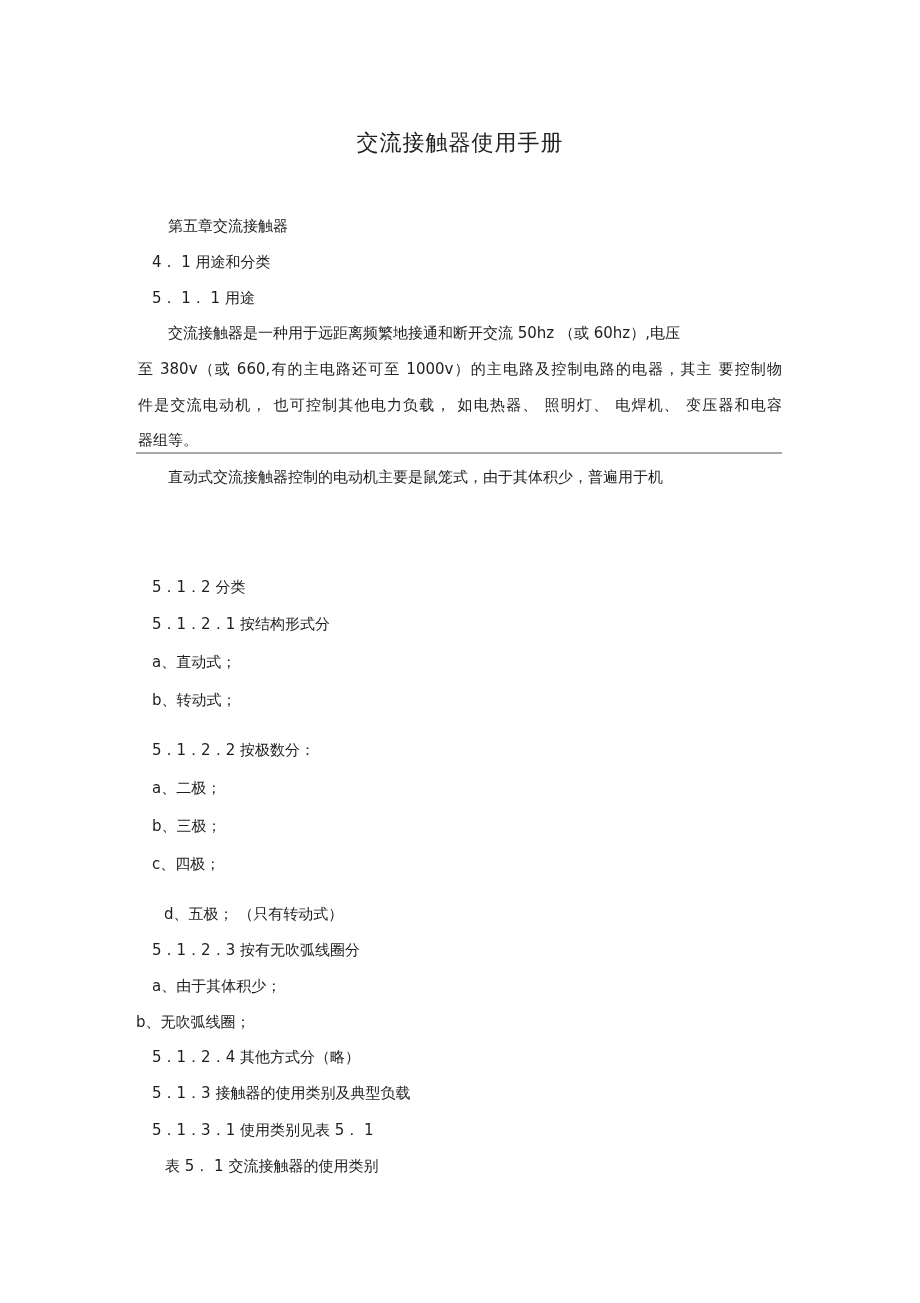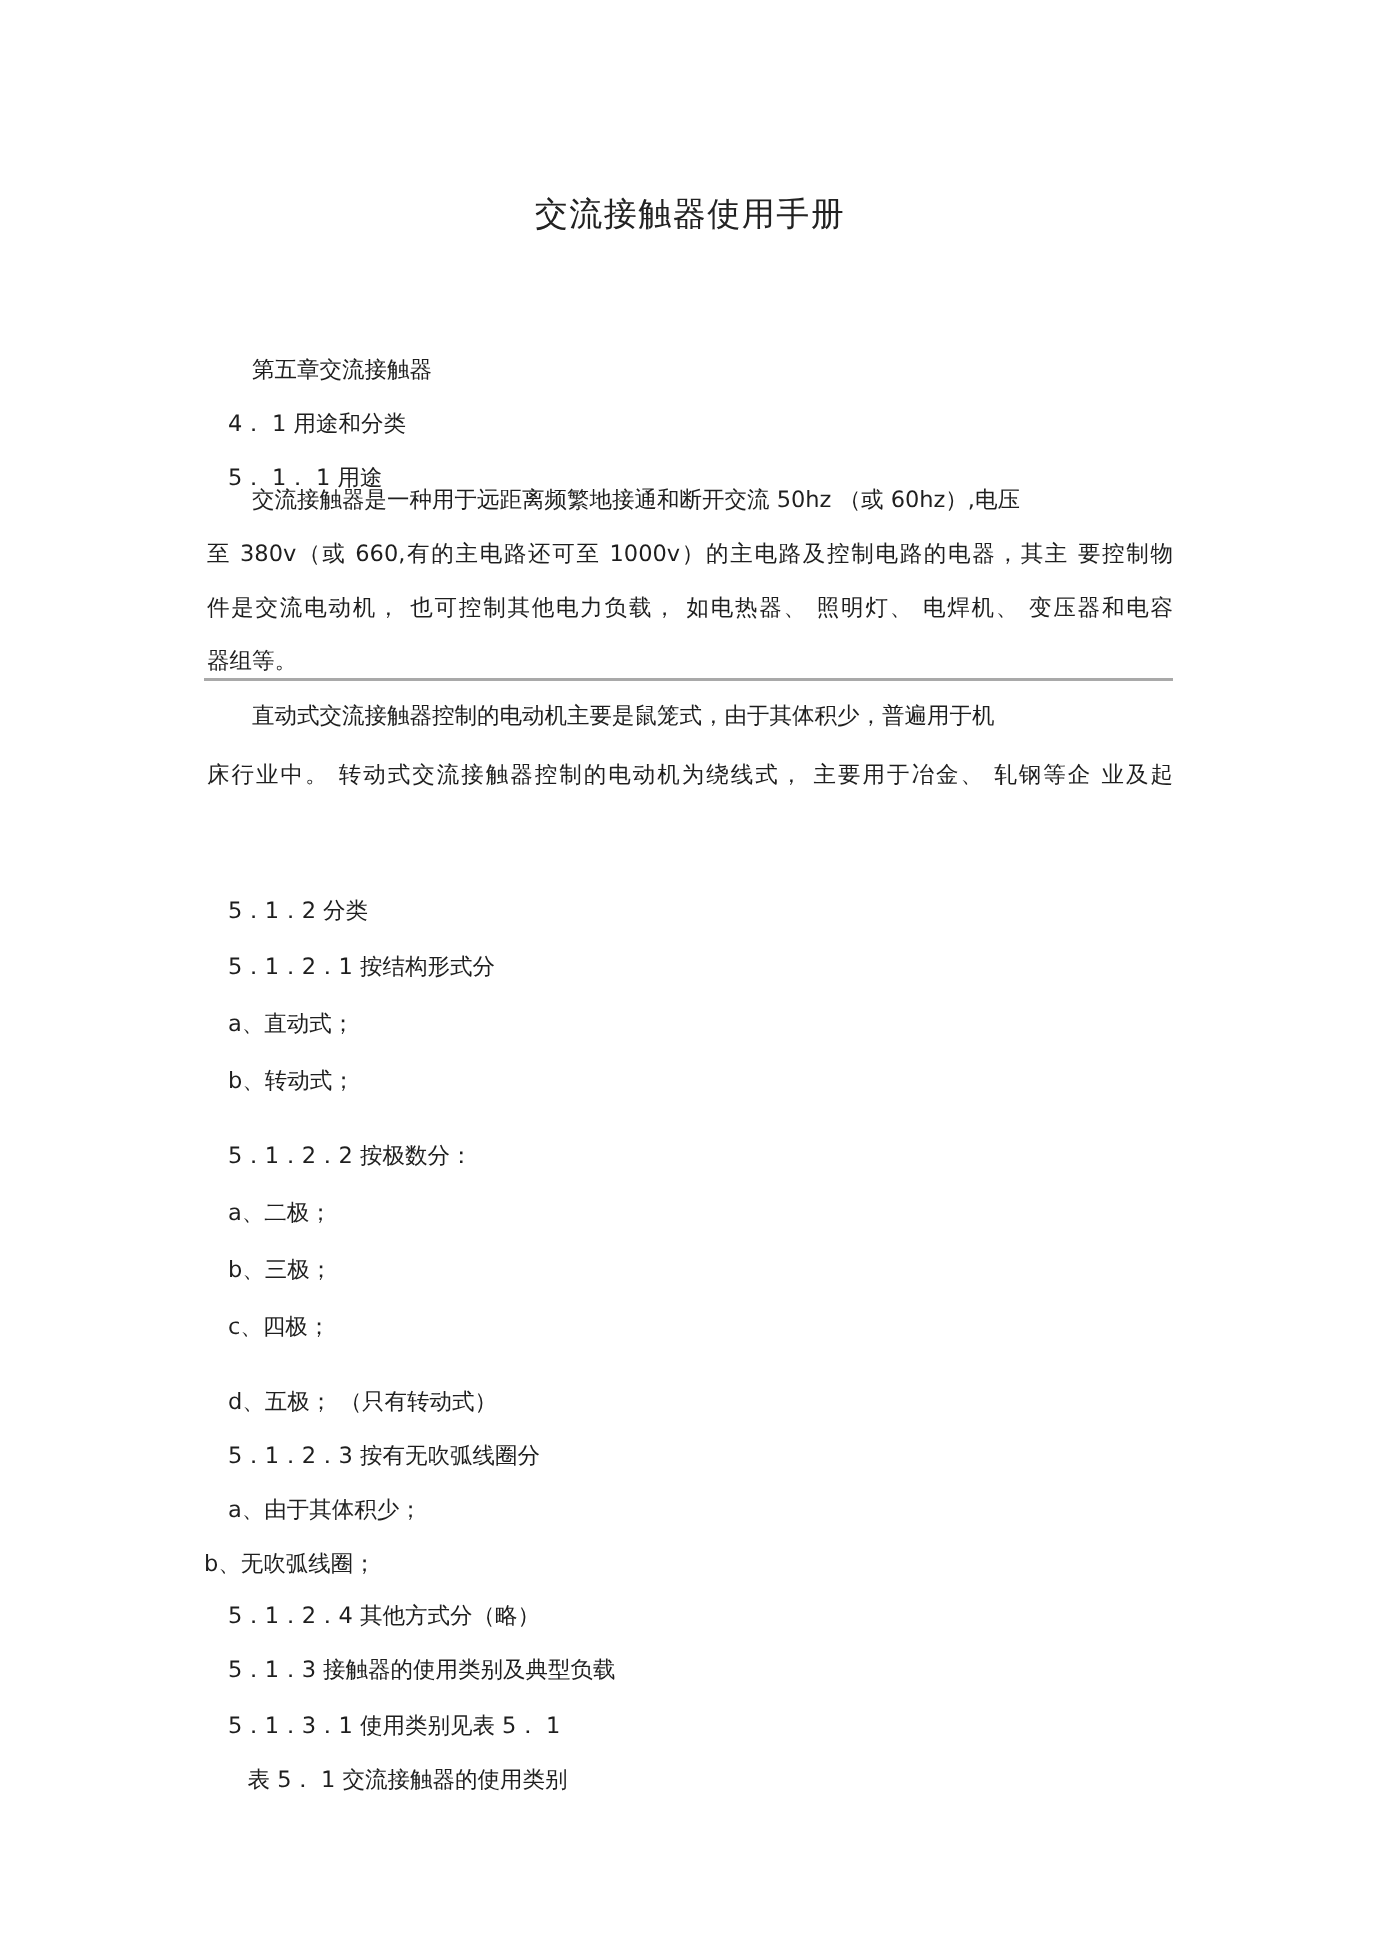--- a/index.html
+++ b/index.html
@@ -31,21 +31,20 @@
       font-size: 22px;
       letter-spacing: 1px;
       color: #222;
     }
     .line {
       position: absolute;
       font-size: 15px;
       white-space: nowrap;
       color: #1e1e1e;
       line-height: 20px;
-      margin-top: 20px;
     }
     .para-line {
       position: absolute;
       left: 138px;
       width: 644px;
       font-size: 15px;
       line-height: 20px;
       white-space: nowrap;
       color: #1e1e1e;
     }
@@ -76,32 +75,31 @@
   <div class="line" style="left:152px; top:288px;">5． 1． 1 用途</div>
 
   <div class="para-line" style="left:168px; width:560px; top:323px;">交流接触器是一种用于远距离频繁地接通和断开交流 50hz （或 60hz）,电压</div>
   <div class="para-line justify" style="top:359px;">至 380v（或 660,有的主电路还可至 1000v）的主电路及控制电路的电器，其主 要控制物</div>
   <div class="para-line justify" style="top:395px;">件是交流电动机， 也可控制其他电力负载， 如电热器、 照明灯、 电焊机、 变压器和电容</div>
   <div class="para-line" style="top:430px;">器组等。</div>
 
   <div class="divider"></div>
 
   <div class="para-line" style="left:168px; width:540px; top:467px;">直动式交流接触器控制的电动机主要是鼠笼式，由于其体积少，普遍用于机</div>
-  <div class="para-line justify" style="top:506px;">床行业中。 转动式交流接触器控制的电动机为绕线式， 主要用于冶金、 轧钢等企 业及起</div>
 
   <div class="line" style="left:152px; top:577px;">5．1．2 分类</div>
   <div class="line" style="left:152px; top:614px;">5．1．2．1 按结构形式分</div>
   <div class="line" style="left:152px; top:652px;">a、直动式；</div>
   <div class="line" style="left:152px; top:690px;">b、转动式；</div>
 
   <div class="line" style="left:152px; top:740px;">5．1．2．2 按极数分：</div>
   <div class="line" style="left:152px; top:778px;">a、二极；</div>
   <div class="line" style="left:152px; top:816px;">b、三极；</div>
   <div class="line" style="left:152px; top:854px;">c、四极；</div>
-  <div class="line" style="left:152px; top:904px;">d、五极；  （只有转动式）</div>
+  <div class="line" style="left:164px; top:904px;">d、五极；  （只有转动式）</div>
 
   <div class="line" style="left:152px; top:940px;">5．1．2．3 按有无吹弧线圈分</div>
   <div class="line" style="left:152px; top:976px;">a、由于其体积少；</div>
   <div class="line" style="left:136px; top:1012px;">b、无吹弧线圈；</div>
 
   <div class="line" style="left:152px; top:1047px;">5．1．2．4 其他方式分（略）</div>
   <div class="line" style="left:152px; top:1083px;">5．1．3 接触器的使用类别及典型负载</div>
   <div class="line" style="left:152px; top:1120px;">5．1．3．1 使用类别见表 5．  1</div>
   <div class="line" style="left:165px; top:1156px;">表 5．  1 交流接触器的使用类别</div>
 

